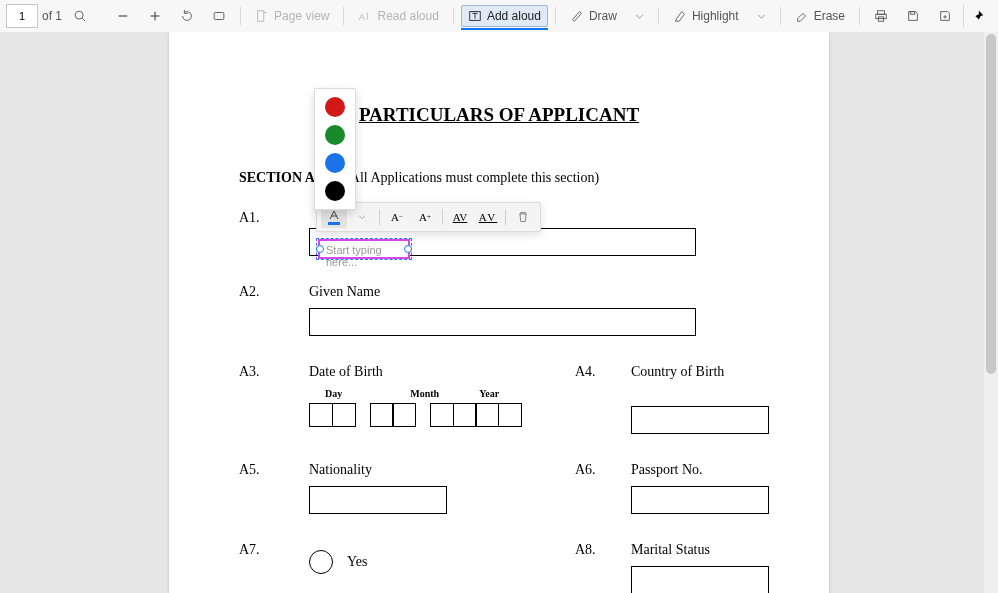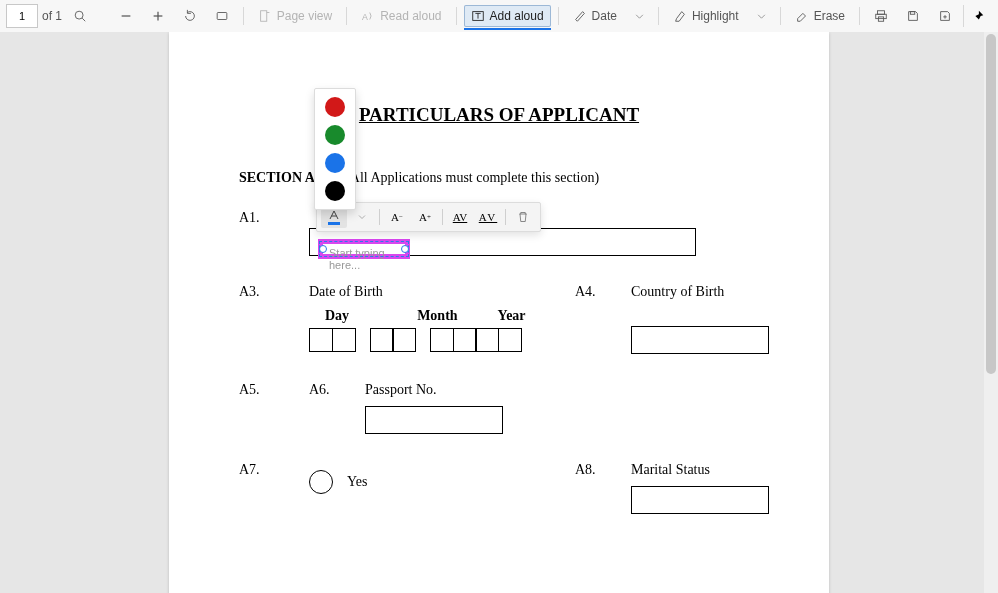--- a/index.html
+++ b/index.html
@@ -23,32 +23,32 @@
 .sect{font-size:14px;font-weight:bold;margin-bottom:24px}
 .sect .note{font-weight:normal}
 .row{display:flex;font-size:14px;margin-bottom:28px}
 .qn{width:70px;flex-shrink:0}
 .qbody{flex:1}
 .lbl{margin-bottom:8px}
 .fbox{border:1.5px solid #000;height:26px;background:#fff}
 .fbox.long{width:385px}
 .fbox.mid{width:136px}
 .pair{display:flex;gap:36px}
-.dob-hdr{display:flex;gap:40px;font-size:14px;font-weight:bold;margin-bottom:4px}
+.dob-hdr{display:flex;gap:40px;font-size:10px;font-weight:bold;margin-bottom:4px}
 .dob-hdr span:nth-child(1){margin-left:16px}
 .dob-hdr span:nth-child(2){margin-left:28px}
 .dob-hdr span:nth-child(3){}
 .dob-boxes{display:flex;gap:14px}
 .cellgrp{display:flex}
 .cell{width:22px;height:22px;border:1.5px solid #000;margin-left:-1.5px}
 .cell:first-child{margin-left:0}
 .radio{width:22px;height:22px;border:1.4px solid #000;border-radius:50%;margin-right:14px}
 .opt{display:flex;align-items:center;margin:8px 0}
 
-.text-edit{position:absolute;border:5px solid #d946ef;background:#fff;font-size:11px;color:#999;padding:3px 6px;box-sizing:border-box}
+.text-edit{position:absolute;border:2px solid #d946ef;background:#fff;font-size:11px;color:#999;padding:3px 6px;box-sizing:border-box}
 .text-edit::before,.text-edit::after{content:"";position:absolute;width:6px;height:6px;border-radius:50%;background:#fff;border:1px solid #2b7de9;top:50%;transform:translateY(-50%)}
 .text-edit::before{left:-4px}
 .text-edit::after{right:-4px}
 .te-dash{position:absolute;border:1px dashed #2b7de9;left:-4px;right:-4px;top:-3px;bottom:-3px;pointer-events:none}
 
 .color-pop{position:absolute;background:#fff;border:1px solid #dcdcdc;border-radius:2px;box-shadow:0 4px 10px rgba(0,0,0,.15);padding:8px 10px;display:flex;flex-direction:column;gap:8px}
 .swatch{width:20px;height:20px;border-radius:50%;cursor:pointer}
 
 .fmt-bar{position:absolute;background:#f4f4f4;border:1px solid #dcdcdc;border-radius:2px;box-shadow:0 3px 8px rgba(0,0,0,.12);display:flex;align-items:center;height:28px;padding:0 4px;gap:2px}
 .fmt-btn{width:26px;height:22px;display:flex;align-items:center;justify-content:center;font-size:11px;cursor:pointer;border-radius:2px}
@@ -119,21 +119,21 @@
           <line x1="8" y1="5" x2="8" y2="11" stroke="currentColor"></line>
           <line x1="5" y1="5" x2="11" y2="5" stroke="currentColor"></line>
         </svg>
         <span>Add aloud</span>
       </div>
   <div class="tb-sep"></div>
   <div class="tb-btn">
         <svg class="tb-ico" viewBox="0 0 16 16">
           <path d="M3 12 L11 3 L13 5 L5 14 Z" fill="none" stroke="currentColor"></path>
         </svg>
-        <span>Date</span>
+        <span>Draw</span>
       </div>
   <div class="tb-btn">
         <svg class="tb-ico" viewBox="0 0 16 16" style="width:9px;height:9px">
           <path d="M2 5l6 6 6-6" fill="none" stroke="currentColor"></path>
         </svg>
       </div>
   <div class="tb-sep"></div>
   <div class="tb-btn">
         <svg class="tb-ico" viewBox="0 0 16 16">
           <path d="M4 11 L10 3 L13 6 L7 14 L3 14 Z" fill="none" stroke="currentColor"></path>
@@ -188,20 +188,27 @@
     </div>
 
     <div class="row">
       <div class="qn">A1.</div>
       <div class="qbody">
             <div style="height:18px"></div>
             <div class="fbox long"></div>
           </div>
     </div>
 
+    <div class="row">
+      <div class="qn">A2.</div>
+      <div class="qbody">
+            <div class="lbl">Given Name</div>
+            <div class="fbox long"></div>
+          </div>
+    </div>
 
     <div class="row">
       <div class="qn">A3.</div>
       <div class="qbody pair">
         <div style="width:230px">
           <div class="lbl">Date of Birth</div>
           <div class="dob-hdr">
                 <span>Day</span>
                 <span>Month</span>
                 <span>Year</span>
@@ -229,20 +236,24 @@
                 <div class="lbl">Country of Birth</div>
               </div>
           <div class="fbox mid" style="margin-left:56px;margin-top:18px"></div>
         </div>
       </div>
     </div>
 
     <div class="row">
       <div class="qn">A5.</div>
       <div class="qbody pair">
+        <div style="width:230px">
+              <div class="lbl">Nationality</div>
+              <div class="fbox mid"></div>
+            </div>
         <div>
               <div style="display:flex">
                 <div class="qn" style="width:56px">A6.</div>
                 <div class="lbl">Passport No.</div>
               </div>
               <div class="fbox mid" style="margin-left:56px"></div>
             </div>
       </div>
     </div>
 

